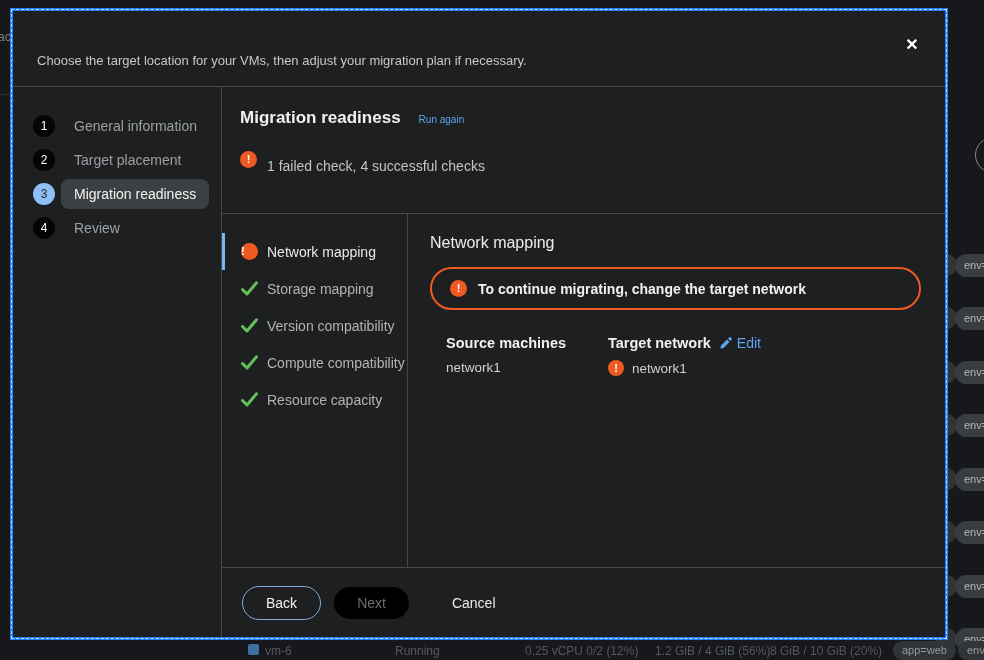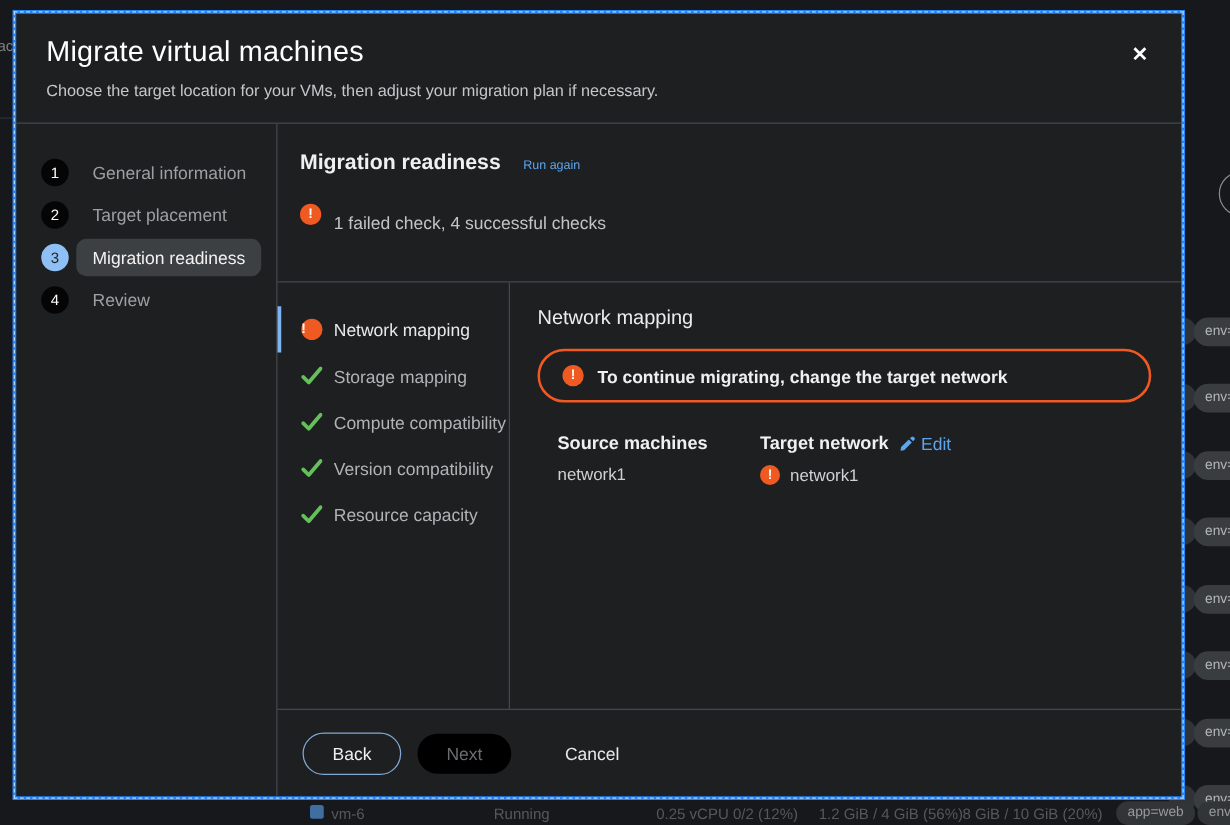--- a/index.html
+++ b/index.html
@@ -36,21 +36,21 @@
   }
   
   .modal{
     position:absolute;left:10px;top:8px;width:938px;height:632px;
     background:var(--modal-bg);border:3px solid var(--focus-border);
     display:flex;flex-direction:column;
   }
   .ants{position:absolute;inset:-2px;border:1px dashed rgba(255,255,255,.65);pointer-events:none;z-index:5;}
   .modal-header{position:relative;padding:17px 24px 18px 24px;border-bottom:1px solid var(--divider);flex:0 0 auto;}
   .modal-title{font-size:23px;font-weight:500;color:#fff;letter-spacing:.2px;}
-  .modal-subtitle{margin-top:10px;font-size:13px;color:#c5c7c9;}
+  .modal-subtitle{margin-top:25px;font-size:13px;color:#c5c7c9;}
   .close-btn{
     position:absolute;right:21px;top:22px;width:24px;height:24px;border:none;background:transparent;
     color:#fff;font-size:16px;font-weight:700;cursor:pointer;line-height:24px;text-align:center;
   }
   .wizard-body{flex:1;display:flex;min-height:0;}
   
   .steps{flex:0 0 209px;border-right:1px solid var(--divider);padding-top:22px;}
   .step{display:flex;align-items:center;height:34px;cursor:pointer;}
   .step-circle{
     flex:0 0 22px;height:22px;margin-left:20px;border-radius:50%;background:#050505;
@@ -138,21 +138,20 @@
   <span style="left:770px">8 GiB / 10 GiB (20%)</span>
 
   <div class="bd-pill" style="left:893px">app=web</div>
   <div class="bd-pill" style="left:958px">env=</div>
 </div>
 
 <div class="modal">
   <div class="ants"></div>
 
   <div class="modal-header">
-    <div class="modal-title">Migrate virtual machines</div>
     <div class="modal-subtitle">Choose the target location for your VMs, then adjust your migration plan if necessary.</div>
     <button class="close-btn">✕</button>
   </div>
 
   <div class="wizard-body">
 
     <nav class="steps">
       <div class="step">
         <span class="step-circle">1</span>
         <span class="step-label">General information</span>
@@ -200,29 +199,29 @@
                 </svg>
             </span>
             <span>Storage mapping</span>
           </div>
           <div class="check-item">
             <span class="check-icon">
               <svg width="17" height="15" viewBox="0 0 17 15">
                   <path d="M1.5 8.5l4.5 4.5L15.5 1.8" fill="none" stroke="var(--success)" stroke-width="3" stroke-linecap="round" stroke-linejoin="round"></path>
                 </svg>
             </span>
+            <span>Version compatibility</span>
+          </div>
+          <div class="check-item">
+            <span class="check-icon">
+              <svg width="17" height="15" viewBox="0 0 17 15">
+                  <path d="M1.5 8.5l4.5 4.5L15.5 1.8" fill="none" stroke="var(--success)" stroke-width="3" stroke-linecap="round" stroke-linejoin="round"></path>
+                </svg>
+            </span>
             <span>Compute compatibility</span>
-          </div>
-          <div class="check-item">
-            <span class="check-icon">
-              <svg width="17" height="15" viewBox="0 0 17 15">
-                  <path d="M1.5 8.5l4.5 4.5L15.5 1.8" fill="none" stroke="var(--success)" stroke-width="3" stroke-linecap="round" stroke-linejoin="round"></path>
-                </svg>
-            </span>
-            <span>Version compatibility</span>
           </div>
           <div class="check-item">
             <span class="check-icon">
               <svg width="17" height="15" viewBox="0 0 17 15">
                   <path d="M1.5 8.5l4.5 4.5L15.5 1.8" fill="none" stroke="var(--success)" stroke-width="3" stroke-linecap="round" stroke-linejoin="round"></path>
                 </svg>
             </span>
             <span>Resource capacity</span>
           </div>
         </nav>

